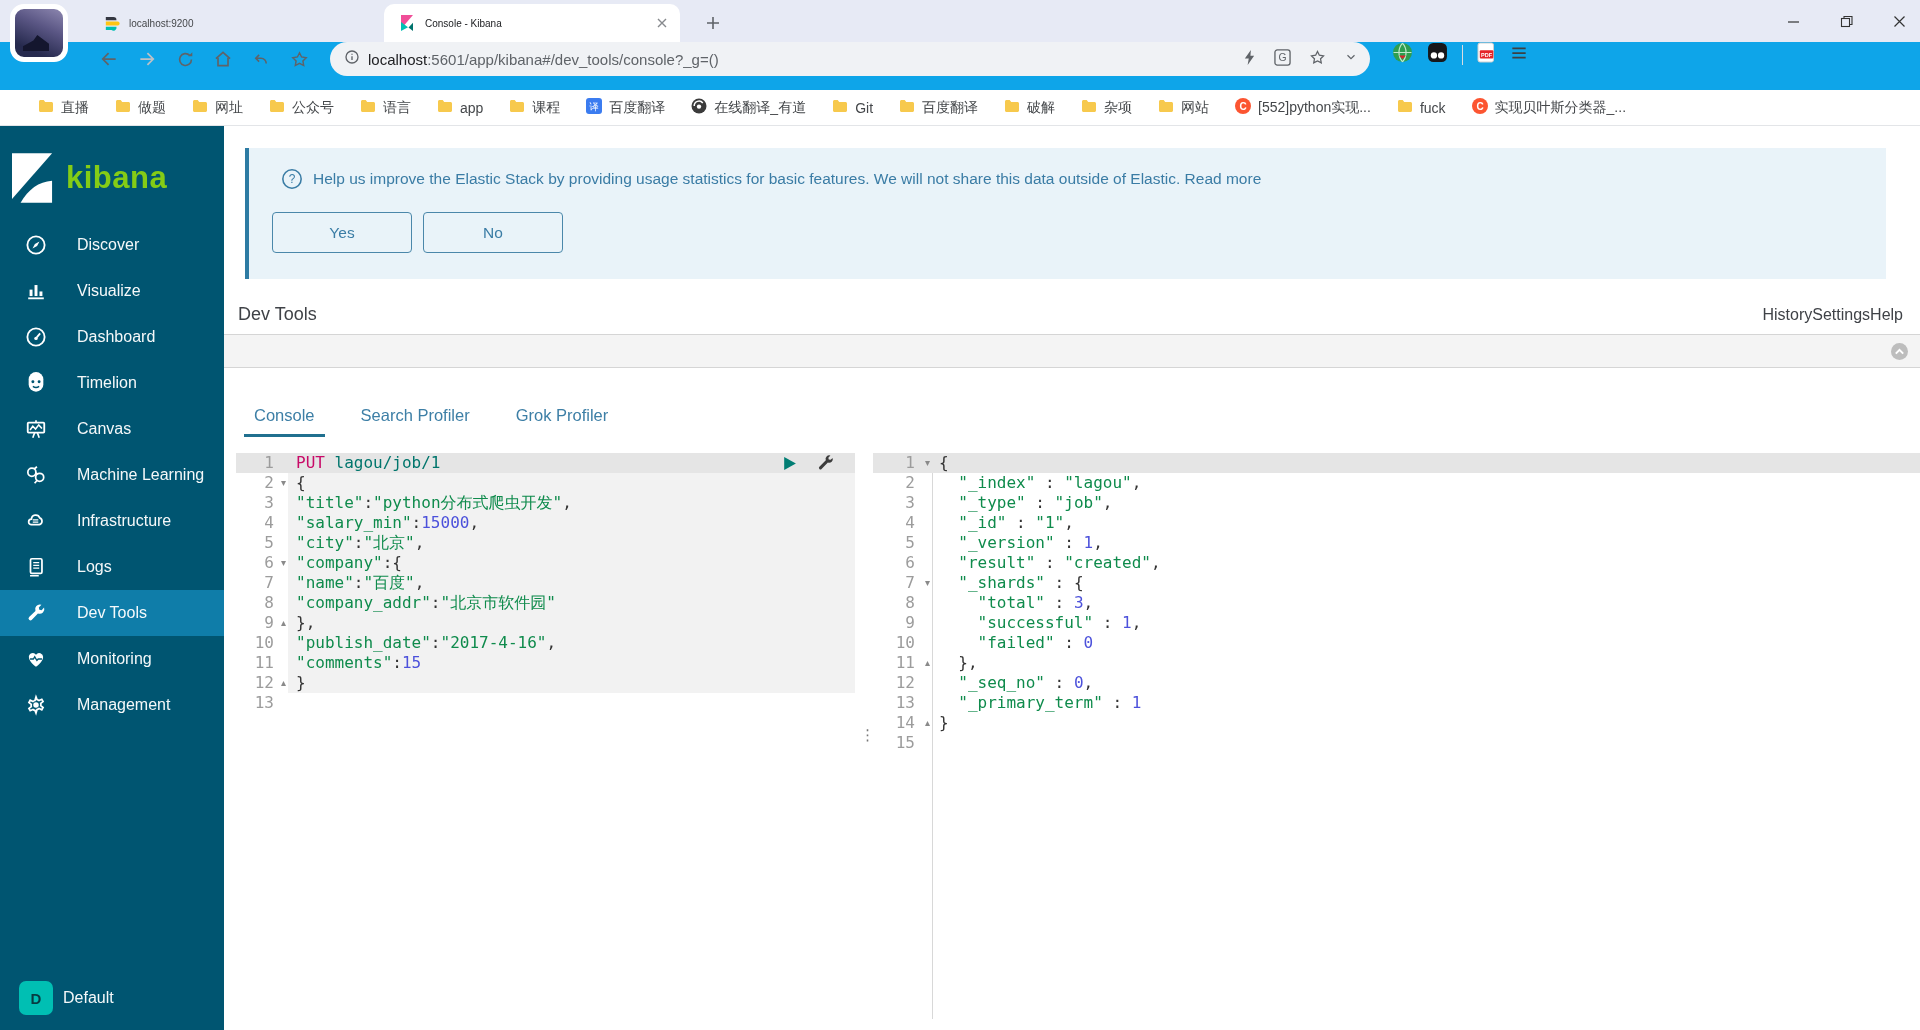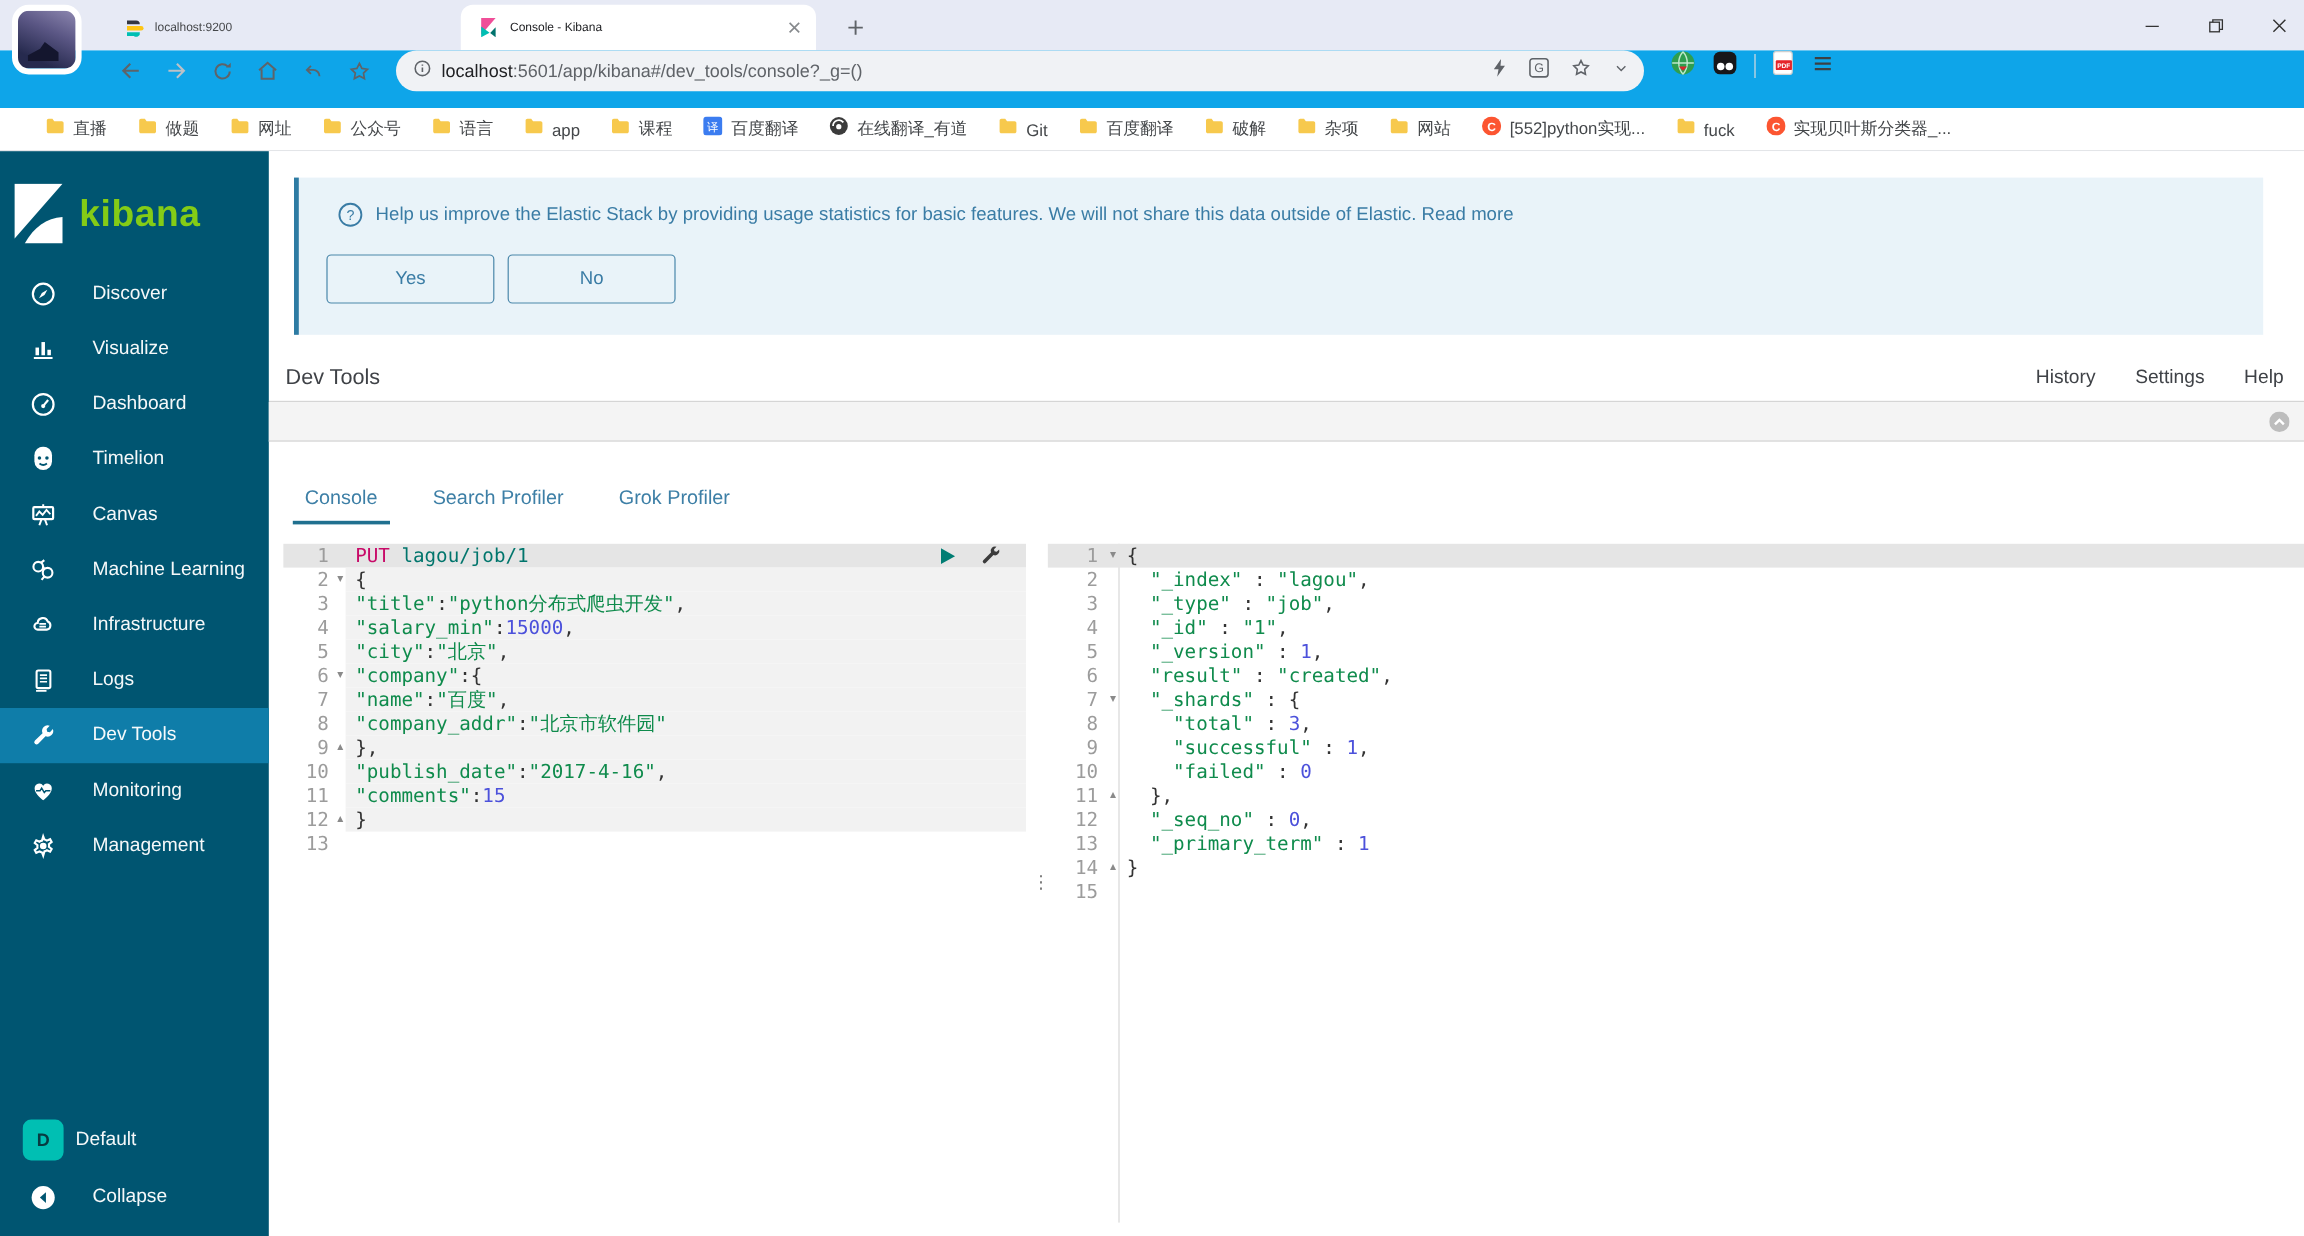--- a/index.html
+++ b/index.html
@@ -68,21 +68,21 @@
   .banner-ic{display:inline-flex;flex:none;}
   .banner-text{font-size:15.5px;color:#3a7ca5;}
   .banner-link{color:#3a7ca5;cursor:pointer;}
   .banner-btns{display:flex;gap:11px;margin-top:22px;}
   .bbtn{width:140px;height:41px;border:1px solid #4a87aa;border-radius:4px;background:transparent;
         color:#3a7ca5;font-size:15.5px;font-family:inherit;display:flex;align-items:center;justify-content:center;}
 
   .dt-header{display:flex;align-items:center;justify-content:space-between;height:40px;margin-top:16px;
              padding:0 17px 0 14px;border-bottom:1px solid #d5d5d5;}
   .dt-title{font-size:18px;color:#3f4247;}
-  .dt-menu{display:flex;gap:33px;text-align:right;}
+  .dt-menu{display:flex;text-align:right;}
   .dt-menu-item{font-size:16px;color:#3f4247;cursor:pointer;}
   .dt-strip{position:relative;height:33px;background:#f4f4f4;border-bottom:1px solid #d5d5d5;}
   .strip-ic{position:absolute;right:12px;top:8px;display:inline-flex;}
 
   .console-tabs{display:flex;gap:26px;margin:38px 0 0 20px;}
   .ctab{font-size:16.5px;color:#3d7fa6;padding:0 10px 9px;cursor:pointer;}
   .ctab.active{border-bottom:3px solid #20708f;}
 
   
   .editor{display:flex;margin-left:12px;margin-top:16px;height:566px;
@@ -479,29 +479,20 @@
               </svg>
             </span>
      <span class="nav-lb">Management</span>
    </div>
         </nav>
       <div class="side-footer" id="side-footer">
           <div class="nav-item">
      <span class="space-badge">D</span>
      <span class="nav-lb">Default</span>
    </div>
-          <div class="nav-item">
-     <span class="nav-ic">
-              <svg viewBox="0 0 24 24">
-                <circle cx="12" cy="12" r="10.5" fill="#fff"></circle>
-                <path d="M14.5 7.2 9 12l5.5 4.8z" fill="#005571"></path>
-              </svg>
-            </span>
-     <span class="nav-lb">Collapse</span>
-   </div>
         </div>
     </aside>
 
     <section class="main">
 
       <div class="banner">
         <div class="banner-row">
           <span class="banner-ic">
               <svg width="22" height="22" viewBox="0 0 24 24">
                 <circle cx="12" cy="12" r="10" fill="none" stroke="#3a7ca5" stroke-width="1.7"></circle>

